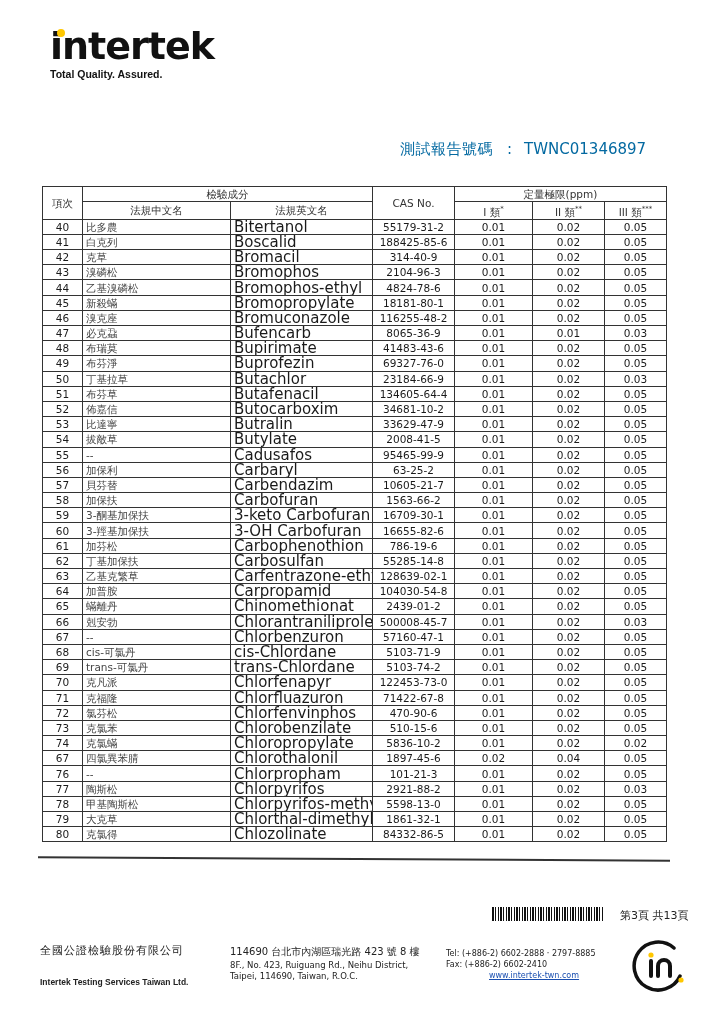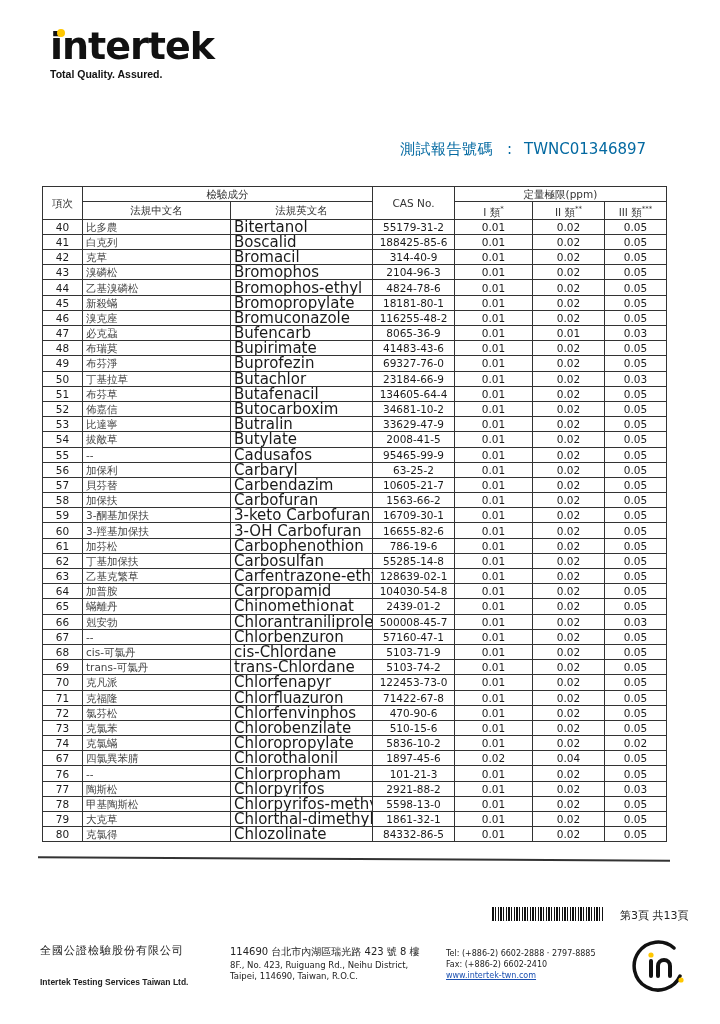--- a/index.html
+++ b/index.html
@@ -30,21 +30,21 @@
     .barcode { position: absolute; left: 492px; top: 907px; width: 112px; height: 14px;
       background: repeating-linear-gradient(90deg, #111 0 2px, #fff 2px 3px, #111 3px 4px, #fff 4px 6px, #111 6px 7px, #fff 7px 8px); }
     .page-info { position: absolute; left: 620px; top: 908px; font-size: 11px; color: #222; }
 
     .footer-company { position: absolute; left: 40px; top: 943px; }
     .fc-zh { font-size: 11px; color: #222; letter-spacing: 1px; }
     .fc-en { font-family: "Liberation Sans", sans-serif; font-weight: bold; font-size: 8.5px; color: #222; margin-top: 19px; }
     .footer-addr { position: absolute; left: 230px; top: 946px; font-size: 8.5px; color: #222; line-height: 11px; }
     .fa-zh { font-size: 10px; margin-bottom: 3px; }
     .footer-contact { position: absolute; left: 446px; top: 948px; font-size: 8px; color: #222; line-height: 11px; }
-    .fc-link { color: #1a4fb0; text-decoration: underline; }
+    .fc-link { color: #1a4fb0; text-decoration: underline; margin-left: 43px; }
 
     .badge { position: absolute; left: 630px; top: 938px; width: 56px; height: 56px; }
   </style>
 </head>
 <body>
 
 <div class="logo">
   <div class="logo-word">
     <span class="logo-dot"></span>
     <span>intertek</span>

